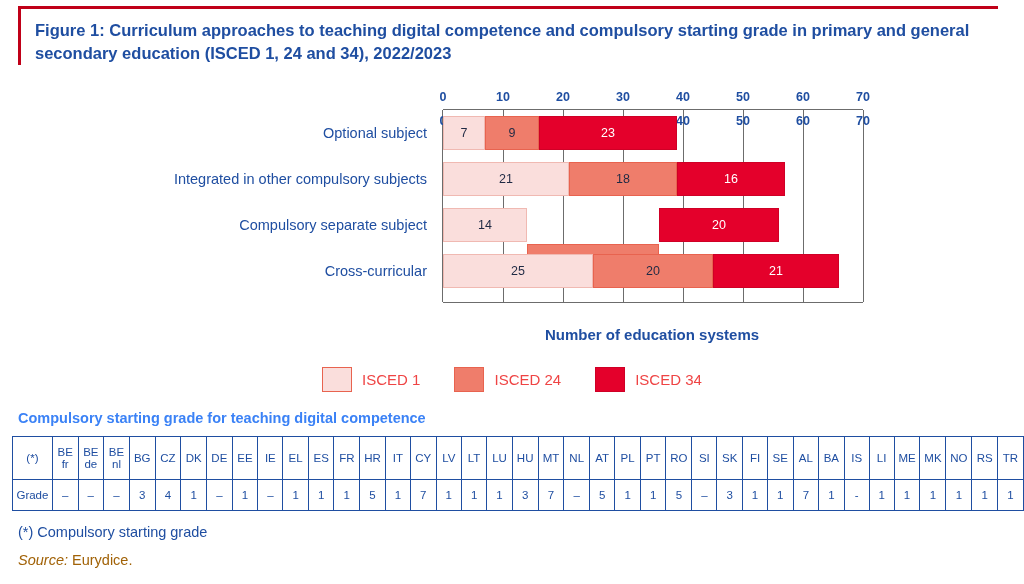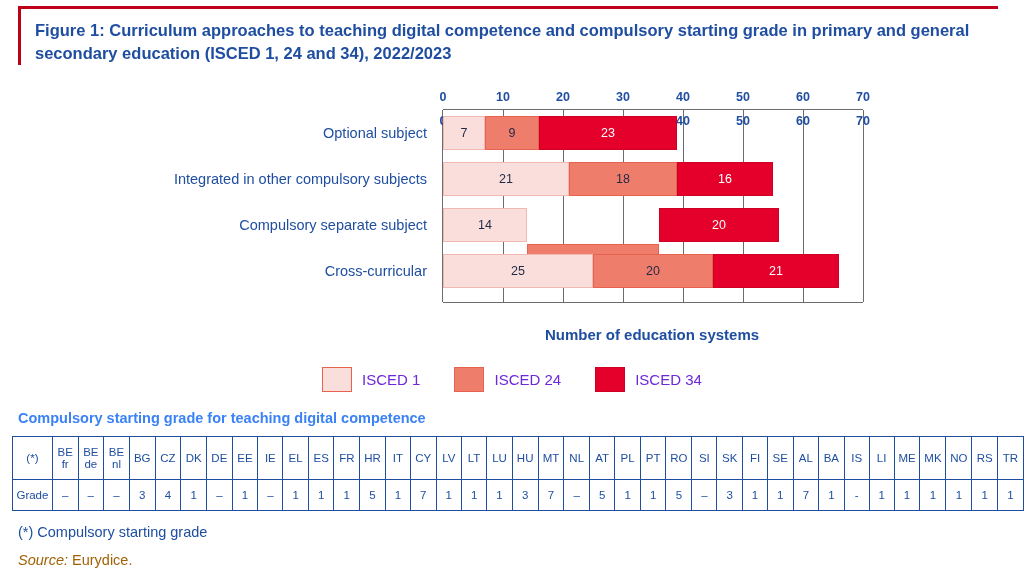--- a/index.html
+++ b/index.html
@@ -144,21 +144,21 @@
     gap: 34px;
   }
   .legend-item { display: flex; align-items: center; gap: 10px; }
   .legend-swatch {
     width: 30px; height: 25px;
     border: 1px solid #e8634f;
     box-sizing: border-box;
   }
   .legend-text {
     font-size: 15px;
-    color: #6d28d9;
+    color: #ef4444;
     text-align: right;
   }
 
   
   .table-caption {
     position: absolute;
     left: 18px;
     top: 410px;
     font-size: 14.5px;
     font-weight: bold;
@@ -256,21 +256,21 @@
         <div class="row" style="top: 6px; width: 234px;">
           <div class="cat-label">Optional subject</div>
           <div class="seg s1" style="left: 0px; width: 42px;">7</div>
           <div class="seg s2" style="left: 42px; width: 54px;">9</div>
           <div class="seg s3" style="left: 96px; width: 138px;">23</div>
         </div>
         <div class="row" style="top: 52px; width: 330px;">
           <div class="cat-label">Integrated in other compulsory subjects</div>
           <div class="seg s1" style="left: 0px; width: 126px;">21</div>
           <div class="seg s2" style="left: 126px; width: 108px;">18</div>
-          <div class="seg s3" style="left: 234px; width: 96px;">16</div>
+          <div class="seg s3" style="left: 234px; width: 108px;">16</div>
         </div>
         <div class="row" style="top: 98px; width: 336px;">
           <div class="cat-label">Compulsory separate subject</div>
           <div class="seg s1" style="left: 0px; width: 84px;">14</div>
           <div class="seg s2" style="left: 84px; width: 132px; margin-top: 36px;">22</div>
           <div class="seg s3" style="left: 216px; width: 120px;">20</div>
         </div>
         <div class="row" style="top: 144px; width: 396px;">
           <div class="cat-label">Cross-curricular</div>
           <div class="seg s1" style="left: 0px; width: 150px;">25</div>

